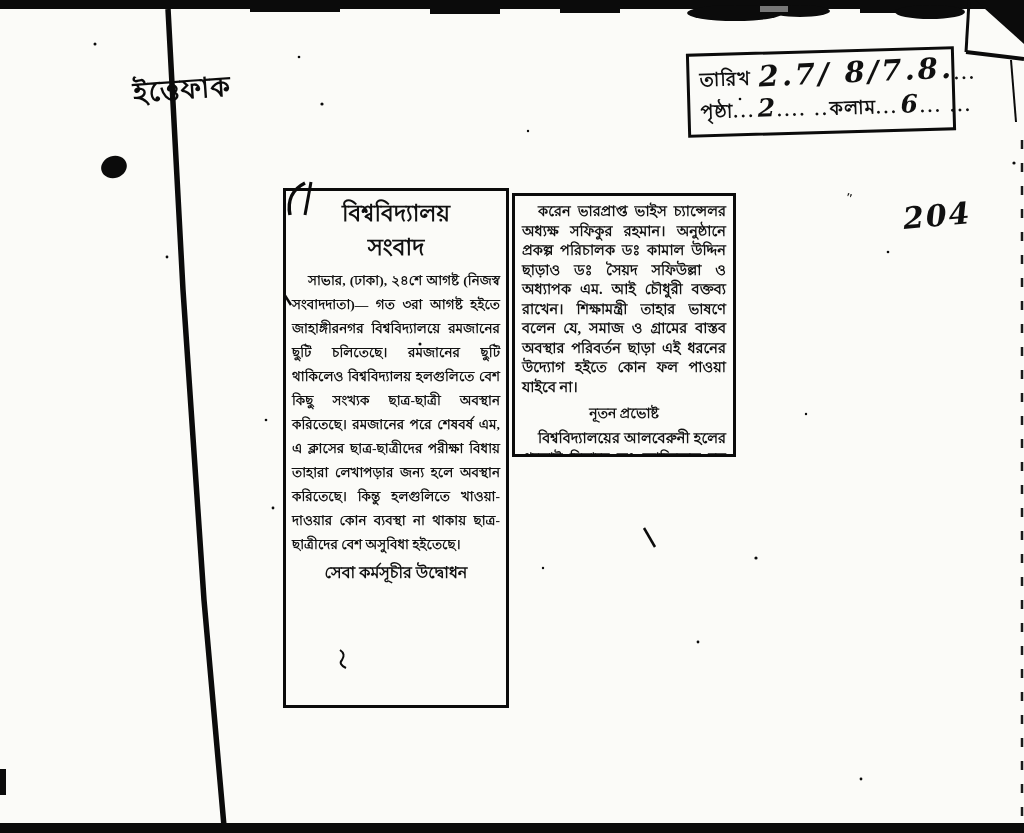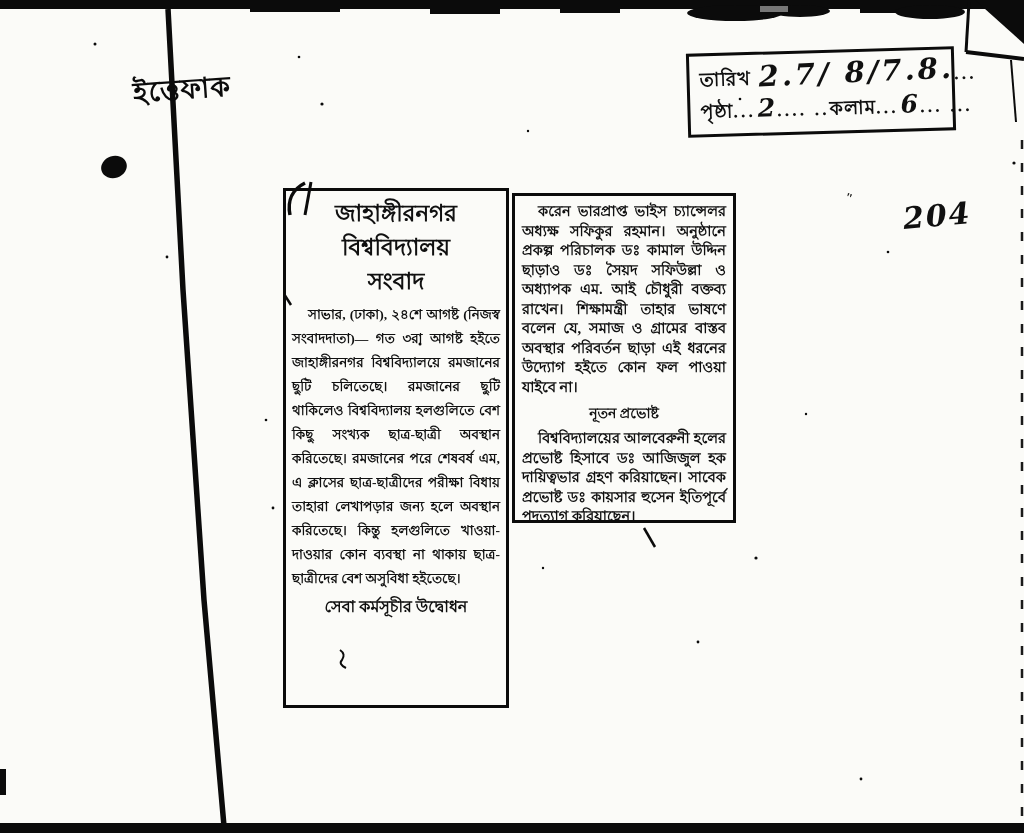--- a/index.html
+++ b/index.html
@@ -53,21 +53,21 @@
   .tinymark{
     left:845px;top:190px;font-size:13px;font-weight:bold;transform:rotate(20deg);
   }
   
   .clipbox{
     border:3px solid #0b0b0b;
     box-sizing:border-box;
     overflow:hidden;
   }
   .col1{left:283px;top:188px;width:226px;height:520px;padding:4px 6px;}
-  .col2{left:512px;top:193px;width:224px;height:330px;padding:6px 7px;}
+  .col2{left:512px;top:193px;width:224px;height:264px;padding:6px 7px;}
   .headline{
     text-align:center;font-weight:bold;
     font-size:23px;line-height:34px;
     margin:2px 0 4px 0;
   }
   .bodytext{
     font-weight:bold;
     font-size:13.5px;line-height:24px;
     text-align:justify;
     text-indent:16px;
@@ -166,21 +166,20 @@
       <span class="hand stamp-col-val">6</span>
       <span class="stamp-dots">...  ...</span>
     </div>
   </div>
 
   <div class="abs hand pagenum">204</div>
   <div class="abs tinymark">"</div>
 
   <div class="abs clipbox col1">
     <div class="headline">
-      <div>জাহাঙ্গীরনগর</div>
       <div>বিশ্ববিদ্যালয়</div>
       <div>সংবাদ</div>
     </div>
     <p class="bodytext">সাভার, (ঢাকা), ২৪শে আগষ্ট (নিজস্ব সংবাদদাতা)— গত ৩রা আগষ্ট হইতে জাহাঙ্গীরনগর বিশ্ববিদ্যালয়ে রমজানের ছুটি চলিতেছে। রমজানের ছুটি থাকিলেও বিশ্ববিদ্যালয় হলগুলিতে বেশ কিছু সংখ্যক ছাত্র-ছাত্রী অবস্থান করিতেছে। রমজানের পরে শেষবর্ষ এম, এ ক্লাসের ছাত্র-ছাত্রীদের পরীক্ষা বিধায় তাহারা লেখাপড়ার জন্য হলে অবস্থান করিতেছে। কিন্তু হলগুলিতে খাওয়া-দাওয়ার কোন ব্যবস্থা না থাকায় ছাত্র-ছাত্রীদের বেশ অসুবিধা হইতেছে।</p>
     <div class="subhead">সেবা কর্মসূচীর উদ্বোধন</div>
   </div>
 
   <div class="abs clipbox col2">
     <p class="bodytext">করেন ভারপ্রাপ্ত ভাইস চ্যান্সেলর অধ্যক্ষ সফিকুর রহমান। অনুষ্ঠানে প্রকল্প পরিচালক ডঃ কামাল উদ্দিন ছাড়াও ডঃ সৈয়দ সফিউল্লা ও অধ্যাপক এম. আই চৌধুরী বক্তব্য রাখেন। শিক্ষামন্ত্রী তাহার ভাষণে বলেন যে, সমাজ ও গ্রামের বাস্তব অবস্থার পরিবর্তন ছাড়া এই ধরনের উদ্যোগ হইতে কোন ফল পাওয়া যাইবে না।</p>
     <div class="subhead subhead2">নূতন প্রভোষ্ট</div>

